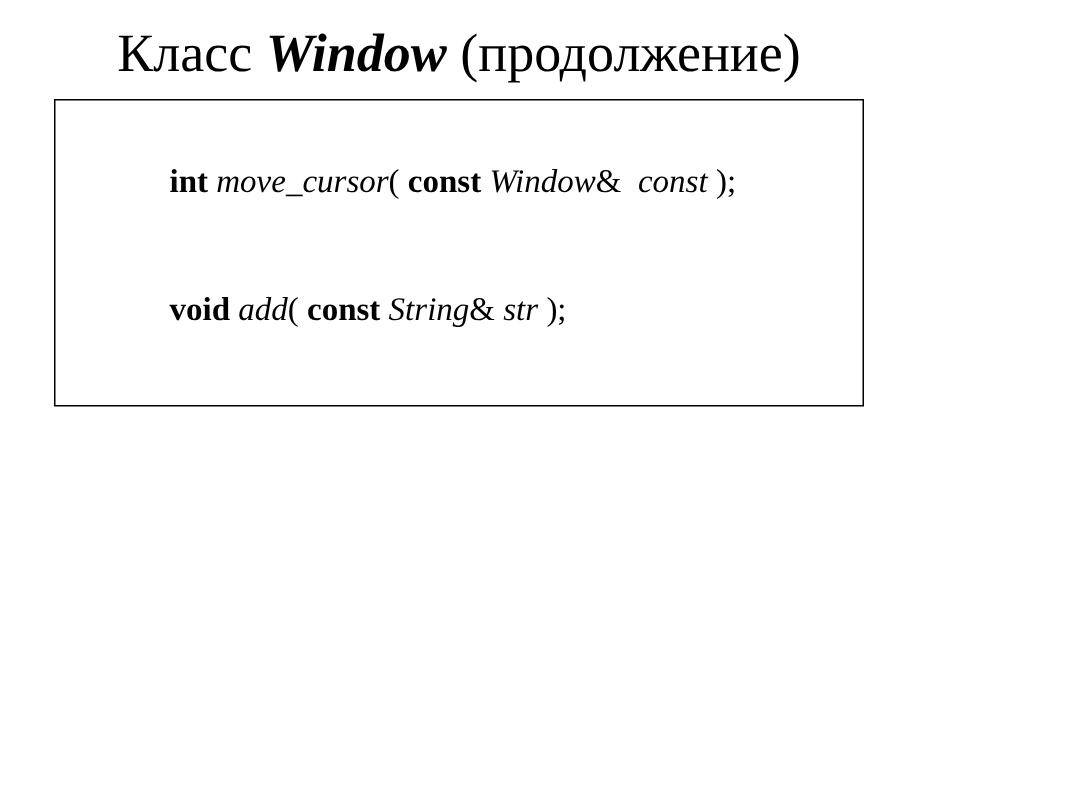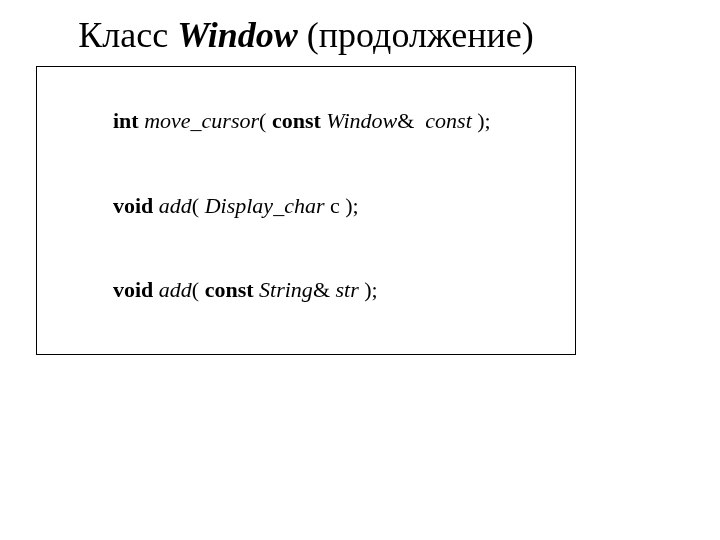--- a/index.html
+++ b/index.html
@@ -25,22 +25,19 @@
 
 <div class="codebox">
 
   <div class="ln lv1">
     <span class="b">int</span><span class="i"> move_cursor</span><span>( </span><span class="b">const</span><span class="i"> Window</span><span>&amp;  </span><span class="i">const</span><span> );</span>
   </div>
 
 
 
 
-  <div class="ln lv1">
-    <span class="b">void</span><span class="i"> add</span><span>( </span><span class="i">Display_char</span><span> c );</span>
-  </div>
 
   <div class="ln lv1">
     <span class="b">void</span><span class="i"> add</span><span>( </span><span class="b">const</span><span class="i"> String</span><span>&amp; </span><span class="i">str</span><span> );</span>
   </div>
 
 </div>
 </div>
 
 </body></html>

